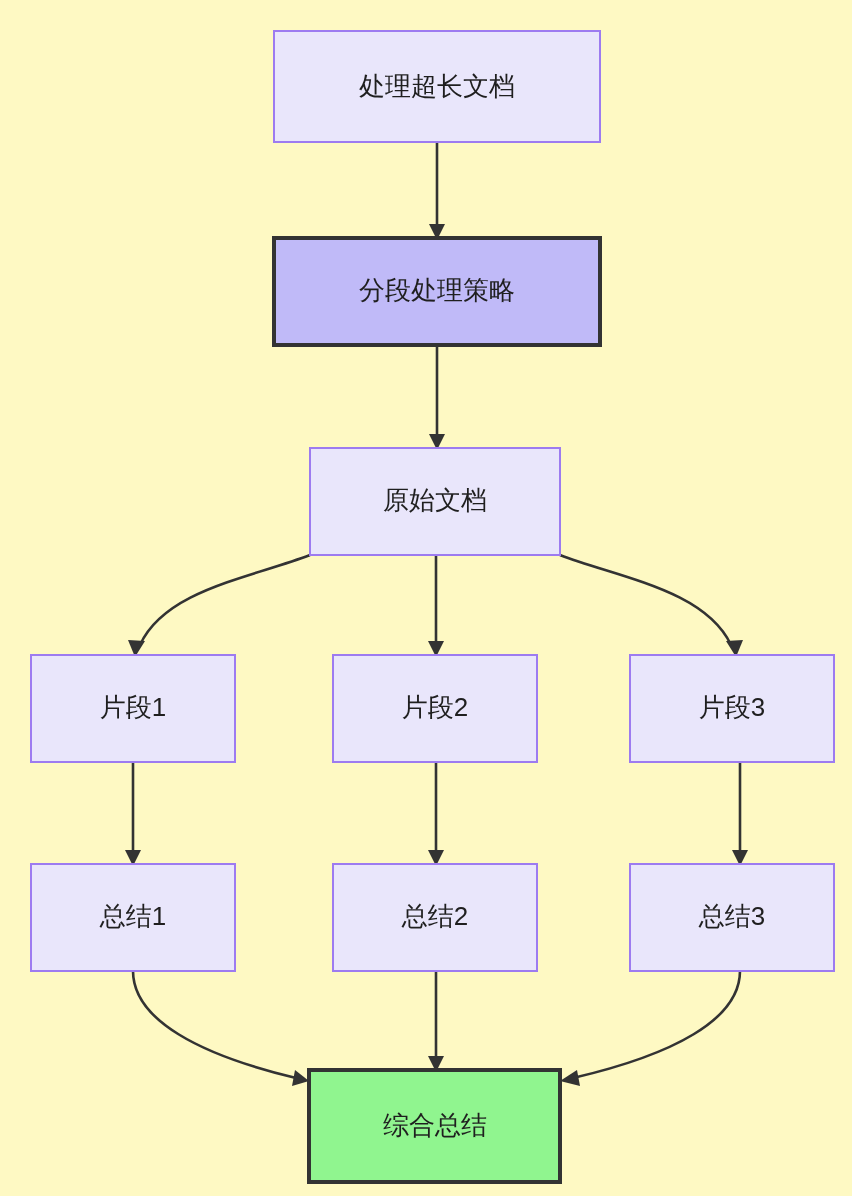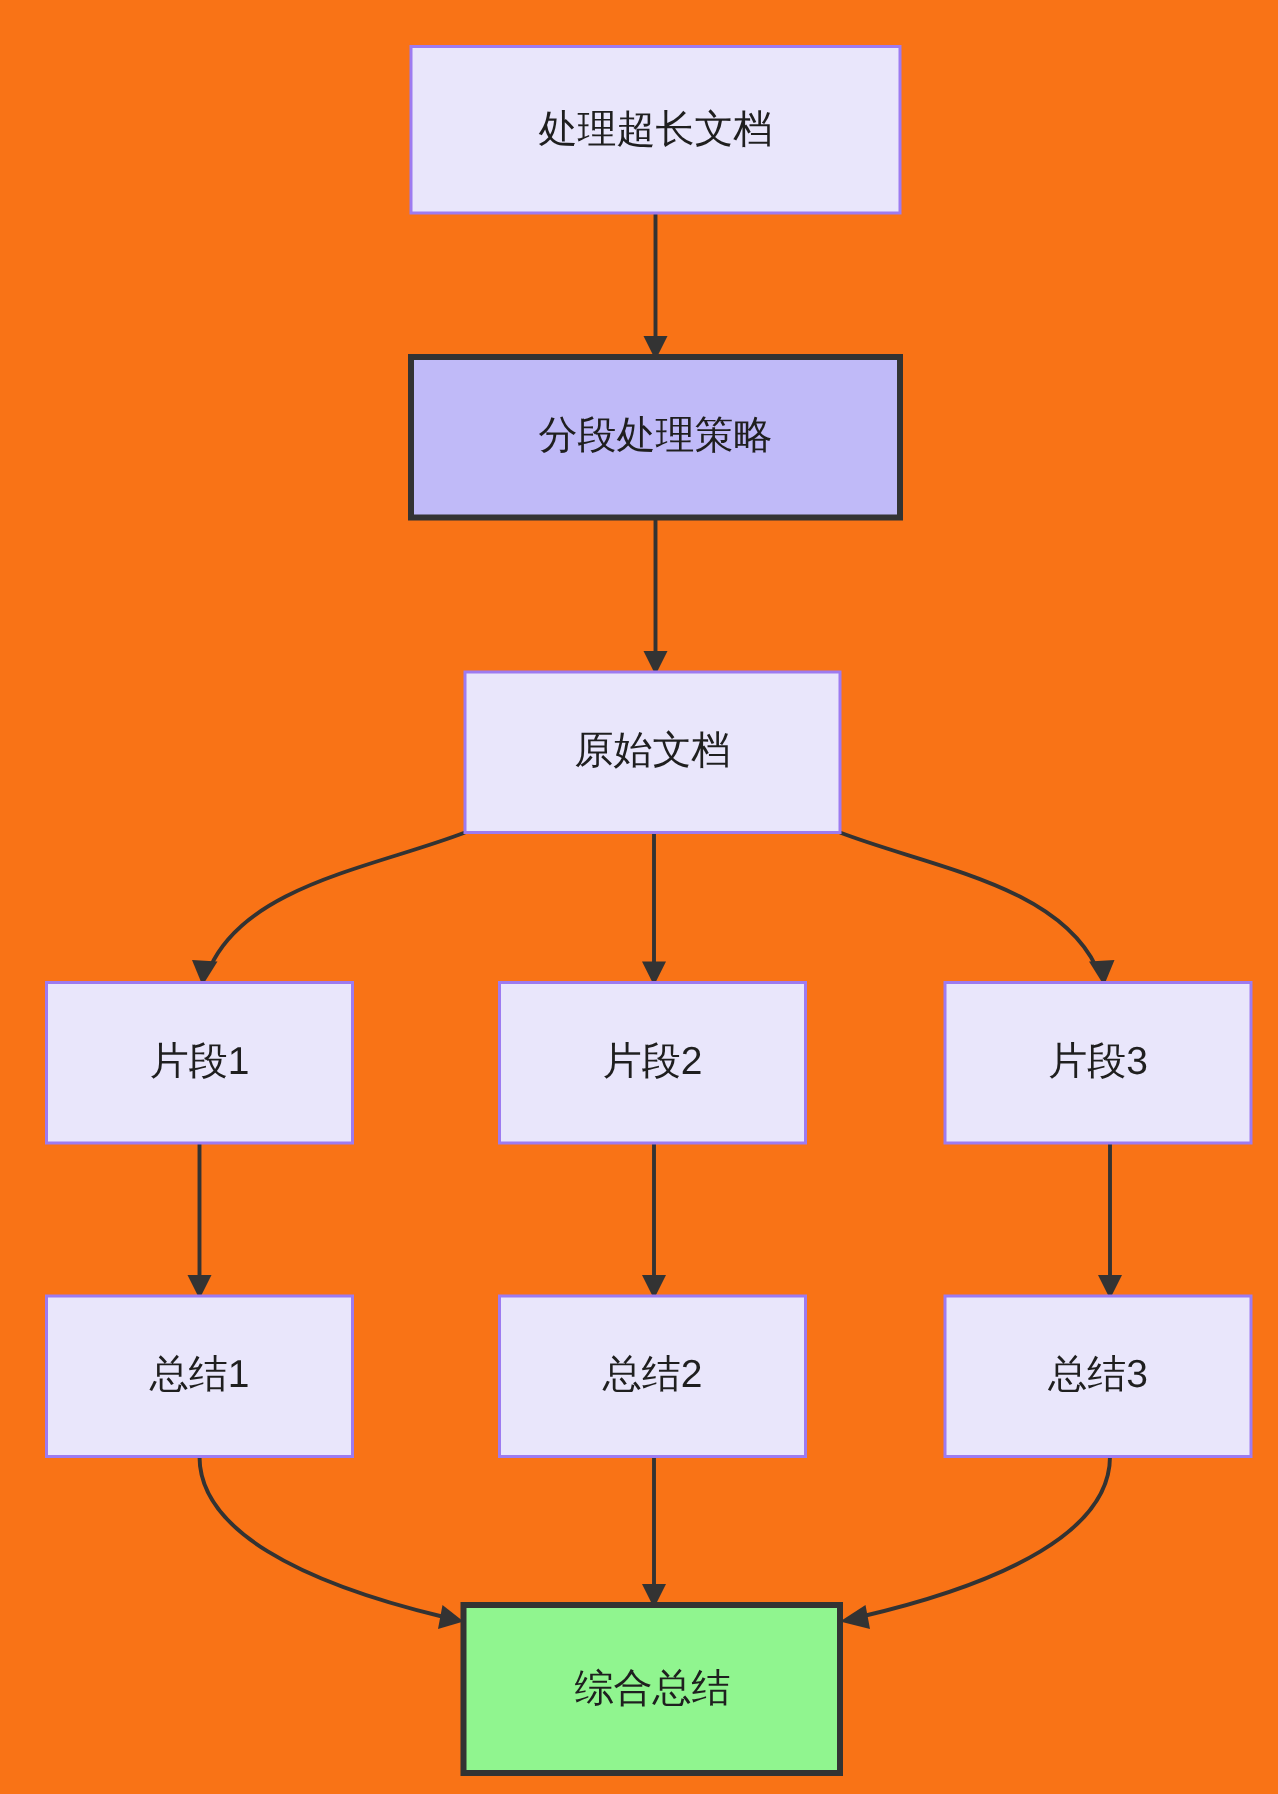--- a/index.html
+++ b/index.html
@@ -10,21 +10,21 @@
   body {
     width: 852px;
     height: 1196px;
     font-family: "Liberation Sans", "DejaVu Sans", sans-serif;
     overflow: hidden;
   }
   #flowchart-root {
     position: relative;
     width: 852px;
     height: 1196px;
-    background: #f97316;
+    background: #fef9c3;
   }
   svg.diagram {
     display: block;
     width: 852px;
     height: 1196px;
   }
   .node-rect-light {
     fill: #e9e6fb;
     stroke: #9d7bf0;
     stroke-width: 2;

